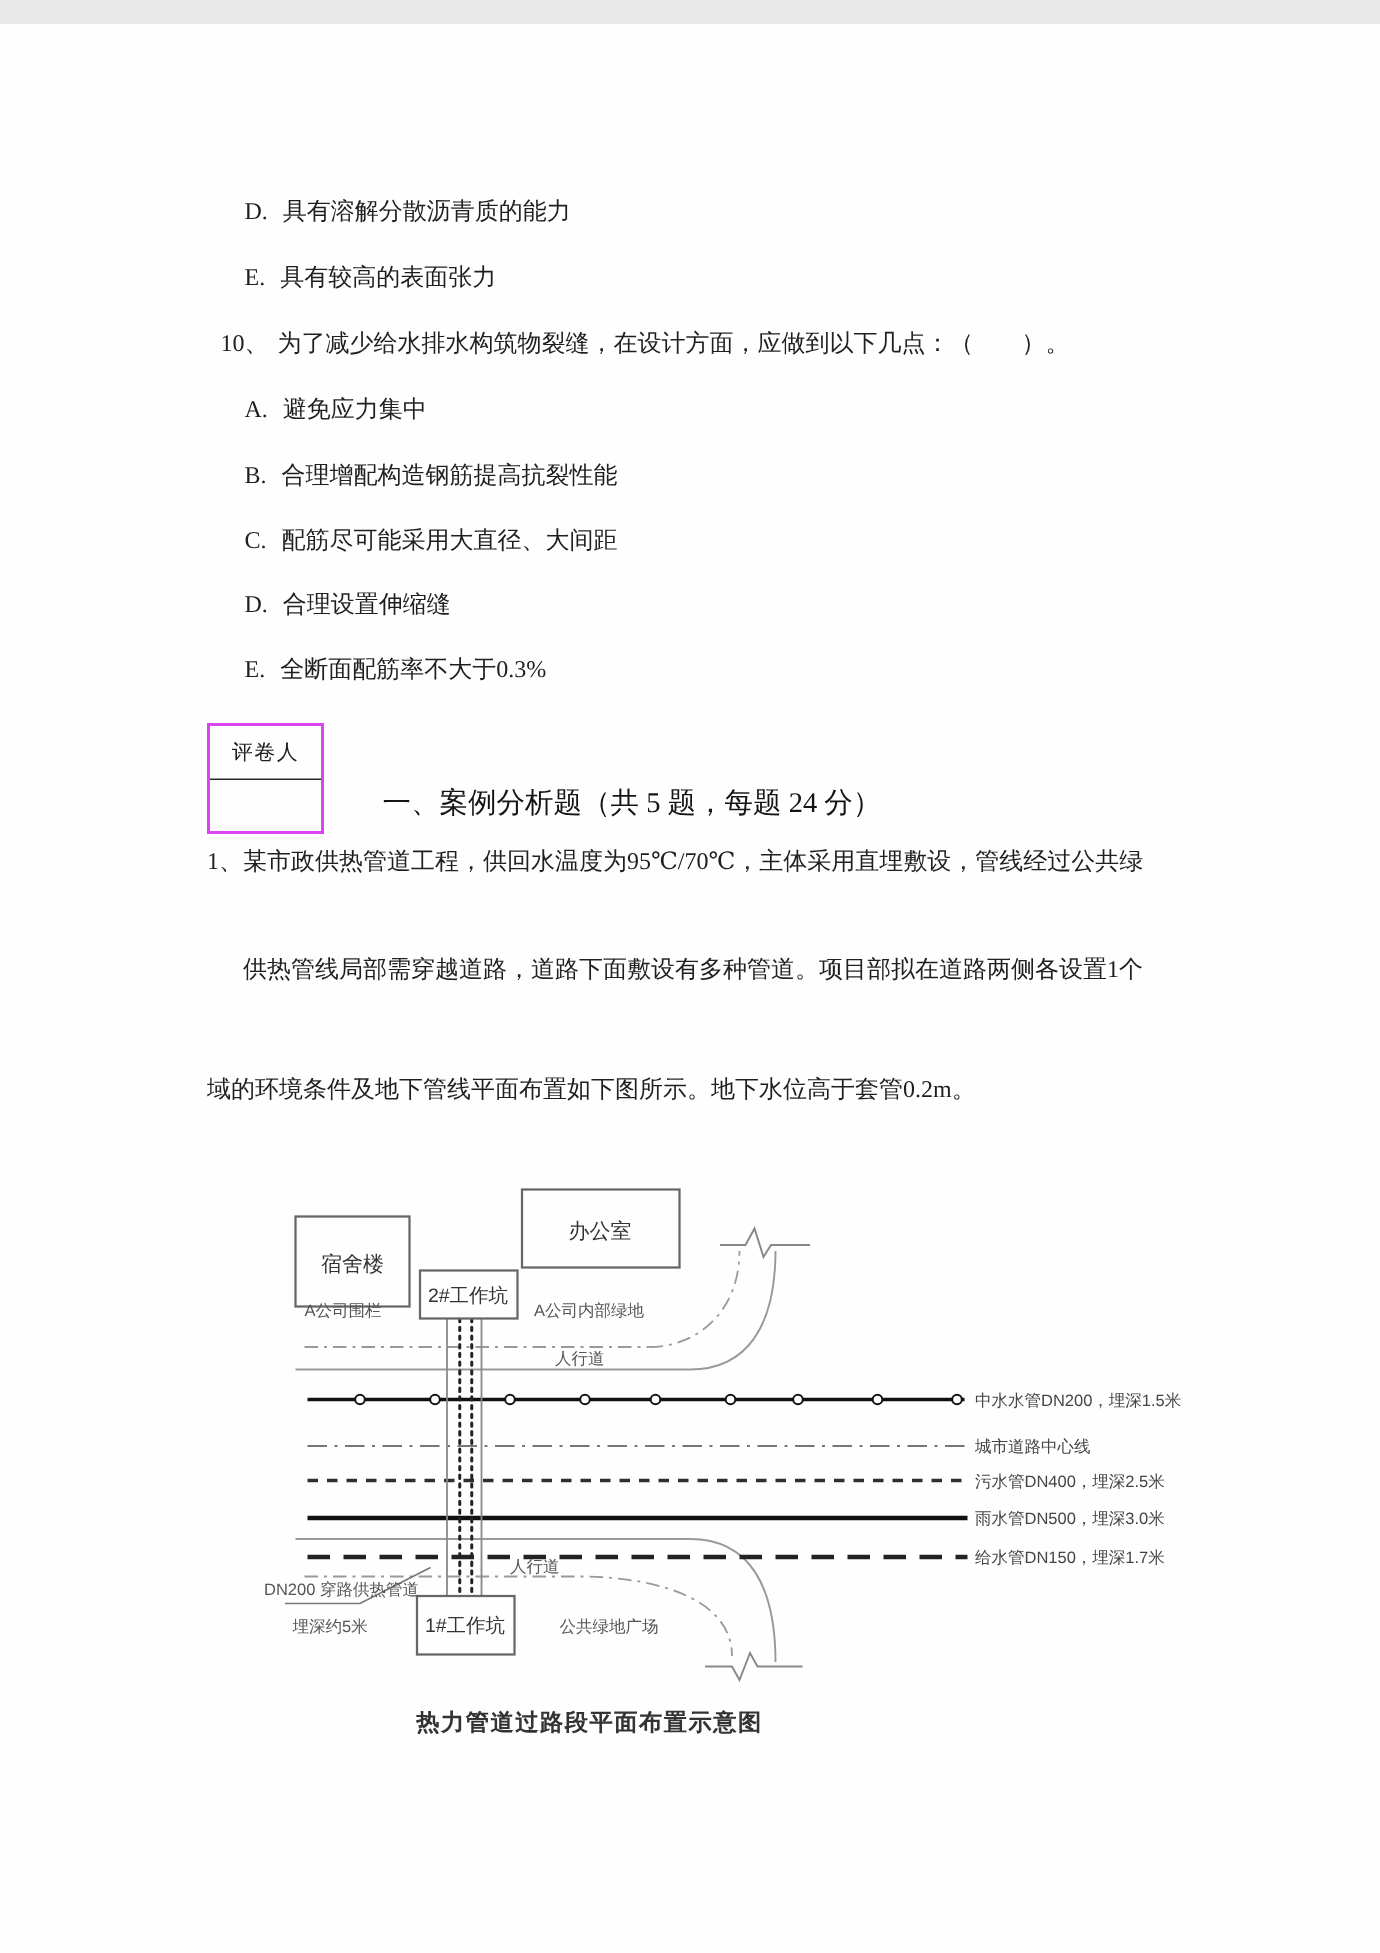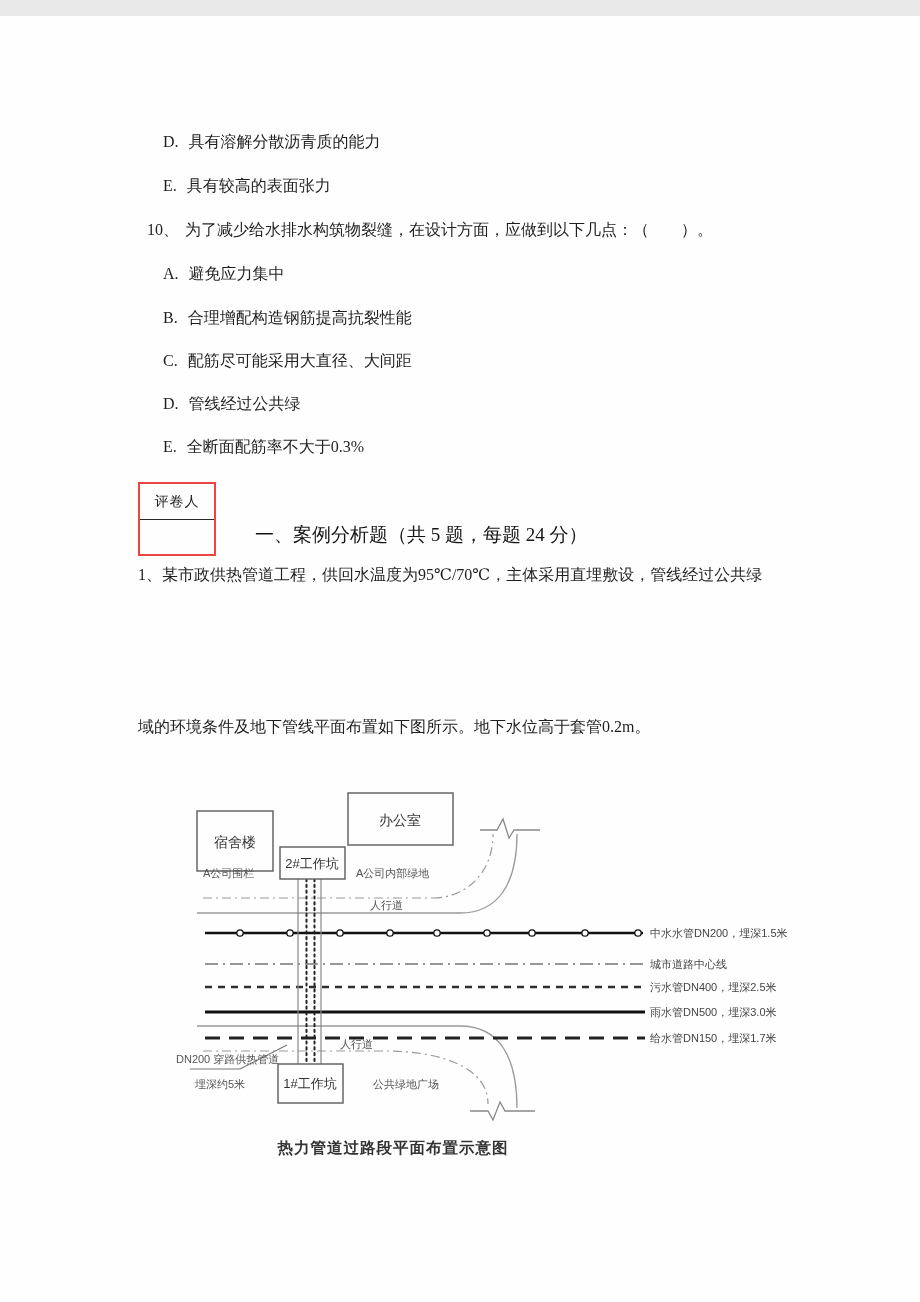--- a/index.html
+++ b/index.html
@@ -6,21 +6,21 @@
   .page{
     position:relative;width:920px;height:1302px;margin:16px auto;
     background:#fefefe;overflow:hidden;
     font-family:"Liberation Serif","DejaVu Serif",serif;color:#1f1f1f;
   }
   .line{position:absolute;font-size:16px;white-space:pre;line-height:1.2;}
   .opt-label{margin-right:10px;}
   .q-num{margin-right:6px;}
   .grader-box{
     position:absolute;left:138px;top:466px;width:78px;height:74px;
-    border:2px solid #ef4444;box-sizing:border-box;
+    border:2px solid #d946ef;box-sizing:border-box;
   }
   .grader-box .cell-top{
     height:35px;border-bottom:1.5px solid #2a2a2a;
     display:flex;align-items:center;justify-content:center;
     font-size:14px;letter-spacing:1px;
   }
   .section-heading{
     position:absolute;left:255px;top:506px;font-size:19px;font-weight:normal;
     white-space:pre;color:#141414;
   }
@@ -40,31 +40,32 @@
 
 <div class="page">
 
   <div class="line" style="left:163px;top:116px"><span class="opt-label">D.</span><span>具有溶解分散沥青质的能力</span></div>
   <div class="line" style="left:163px;top:160px"><span class="opt-label">E.</span><span>具有较高的表面张力</span></div>
 
   <div class="line" style="left:147px;top:204px"><span class="q-num">10、</span><span>为了减少给水排水构筑物裂缝，在设计方面，应做到以下几点：（　　）。</span></div>
   <div class="line" style="left:163px;top:248px"><span class="opt-label">A.</span><span>避免应力集中</span></div>
   <div class="line" style="left:163px;top:292px"><span class="opt-label">B.</span><span>合理增配构造钢筋提高抗裂性能</span></div>
   <div class="line" style="left:163px;top:335px"><span class="opt-label">C.</span><span>配筋尽可能采用大直径、大间距</span></div>
-  <div class="line" style="left:163px;top:378px"><span class="opt-label">D.</span><span>管线经过公共绿</span></div>
+  <div class="line" style="left:163px;top:378px"><span class="opt-label">D.</span><span>合理设置伸缩缝</span></div>
   <div class="line" style="left:163px;top:421px"><span class="opt-label">E.</span><span>全断面配筋率不大于0.3%</span></div>
 
   <div class="grader-box">
     <div class="cell-top">评卷人</div>
     <div class="cell-bottom"></div>
   </div>
 
   <div class="section-heading">一、案例分析题（共 5 题，每题 24 分）</div>
 
   <div class="line" style="left:138px;top:549px">1、某市政供热管道工程，供回水温度为95℃/70℃，主体采用直埋敷设，管线经过公共绿</div>
+  <div class="line" style="left:162px;top:621px">供热管线局部需穿越道路，道路下面敷设有多种管道。项目部拟在道路两侧各设置1个</div>
   <div class="line" style="left:138px;top:701px">域的环境条件及地下管线平面布置如下图所示。地下水位高于套管0.2m。</div>
 
   <svg class="diagram-svg" width="920" height="400" viewBox="0 755 920 400">
 
     <path d="M433,882 C465,882 493,858 493,818" fill="none" stroke="#999" stroke-width="1.2" stroke-dasharray="9 4 2 4"></path>
     <path d="M197,897 H460 C498,897 517,868 517,818" fill="none" stroke="#999" stroke-width="1.3"></path>
     <path d="M480,814 H497 L503,803 L509,822 L514,814 H540" fill="none" stroke="#888" stroke-width="1.3"></path>
 
     <path d="M203,882 H433" fill="none" stroke="#999" stroke-width="1.2" stroke-dasharray="9 4 2 4"></path>
 

